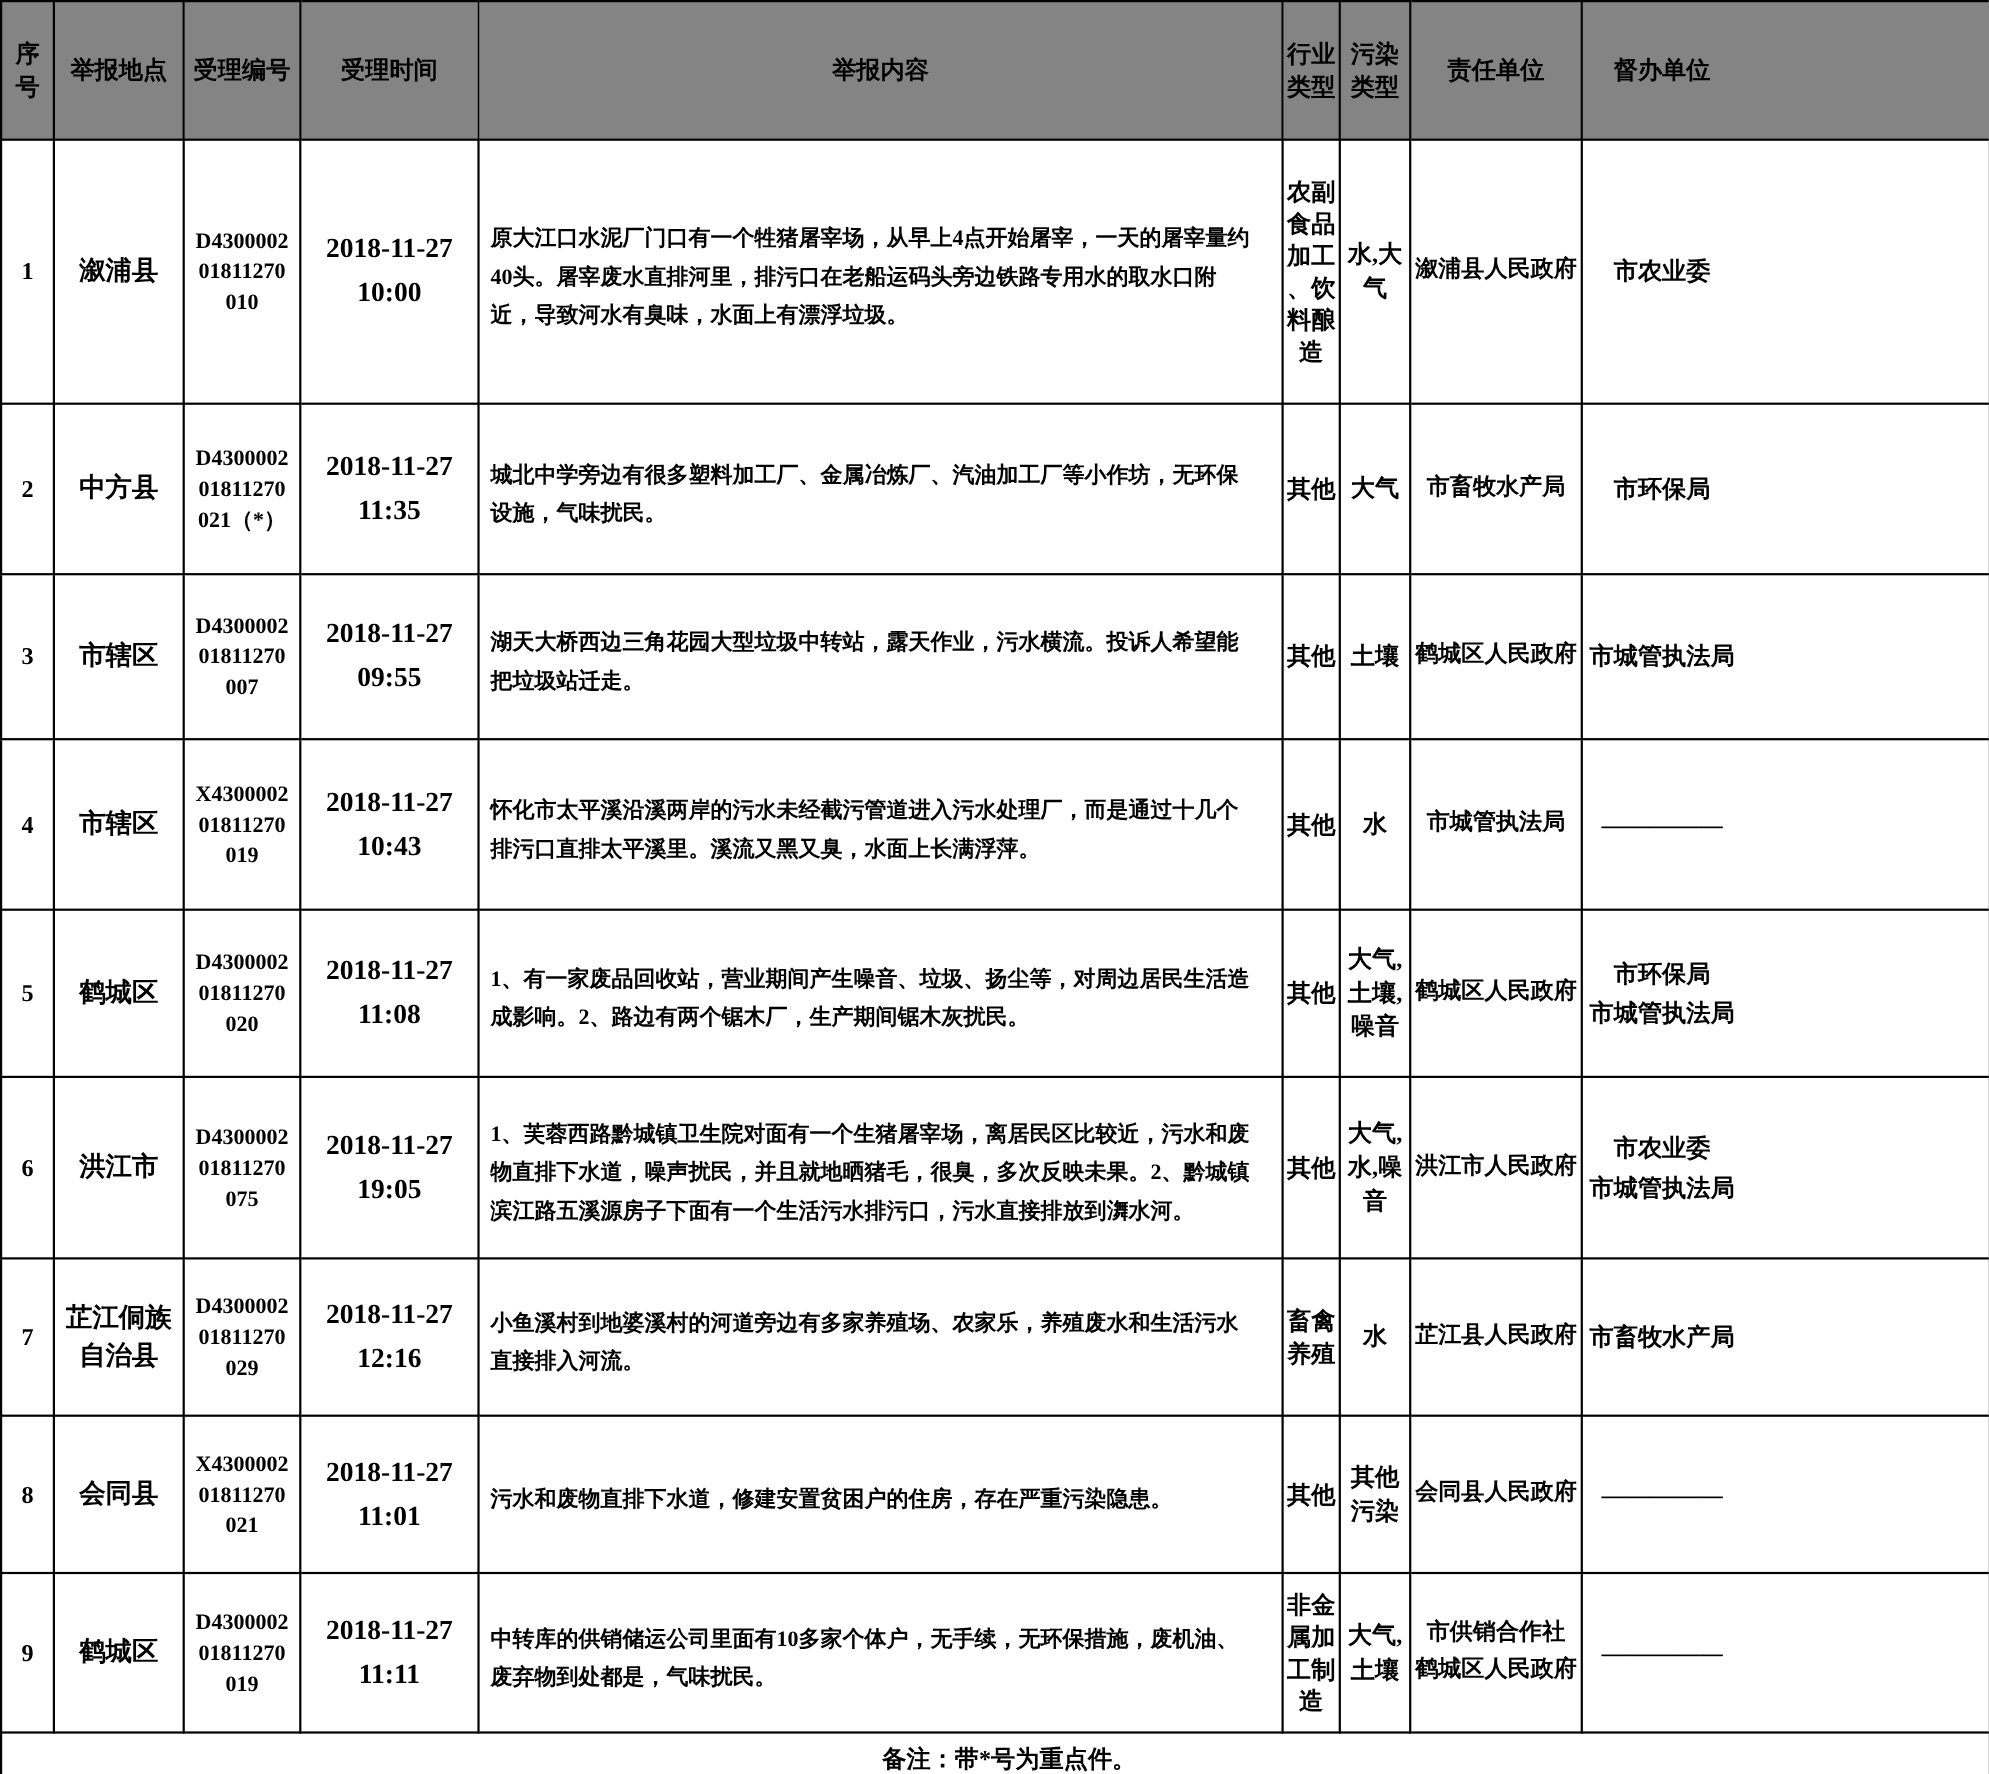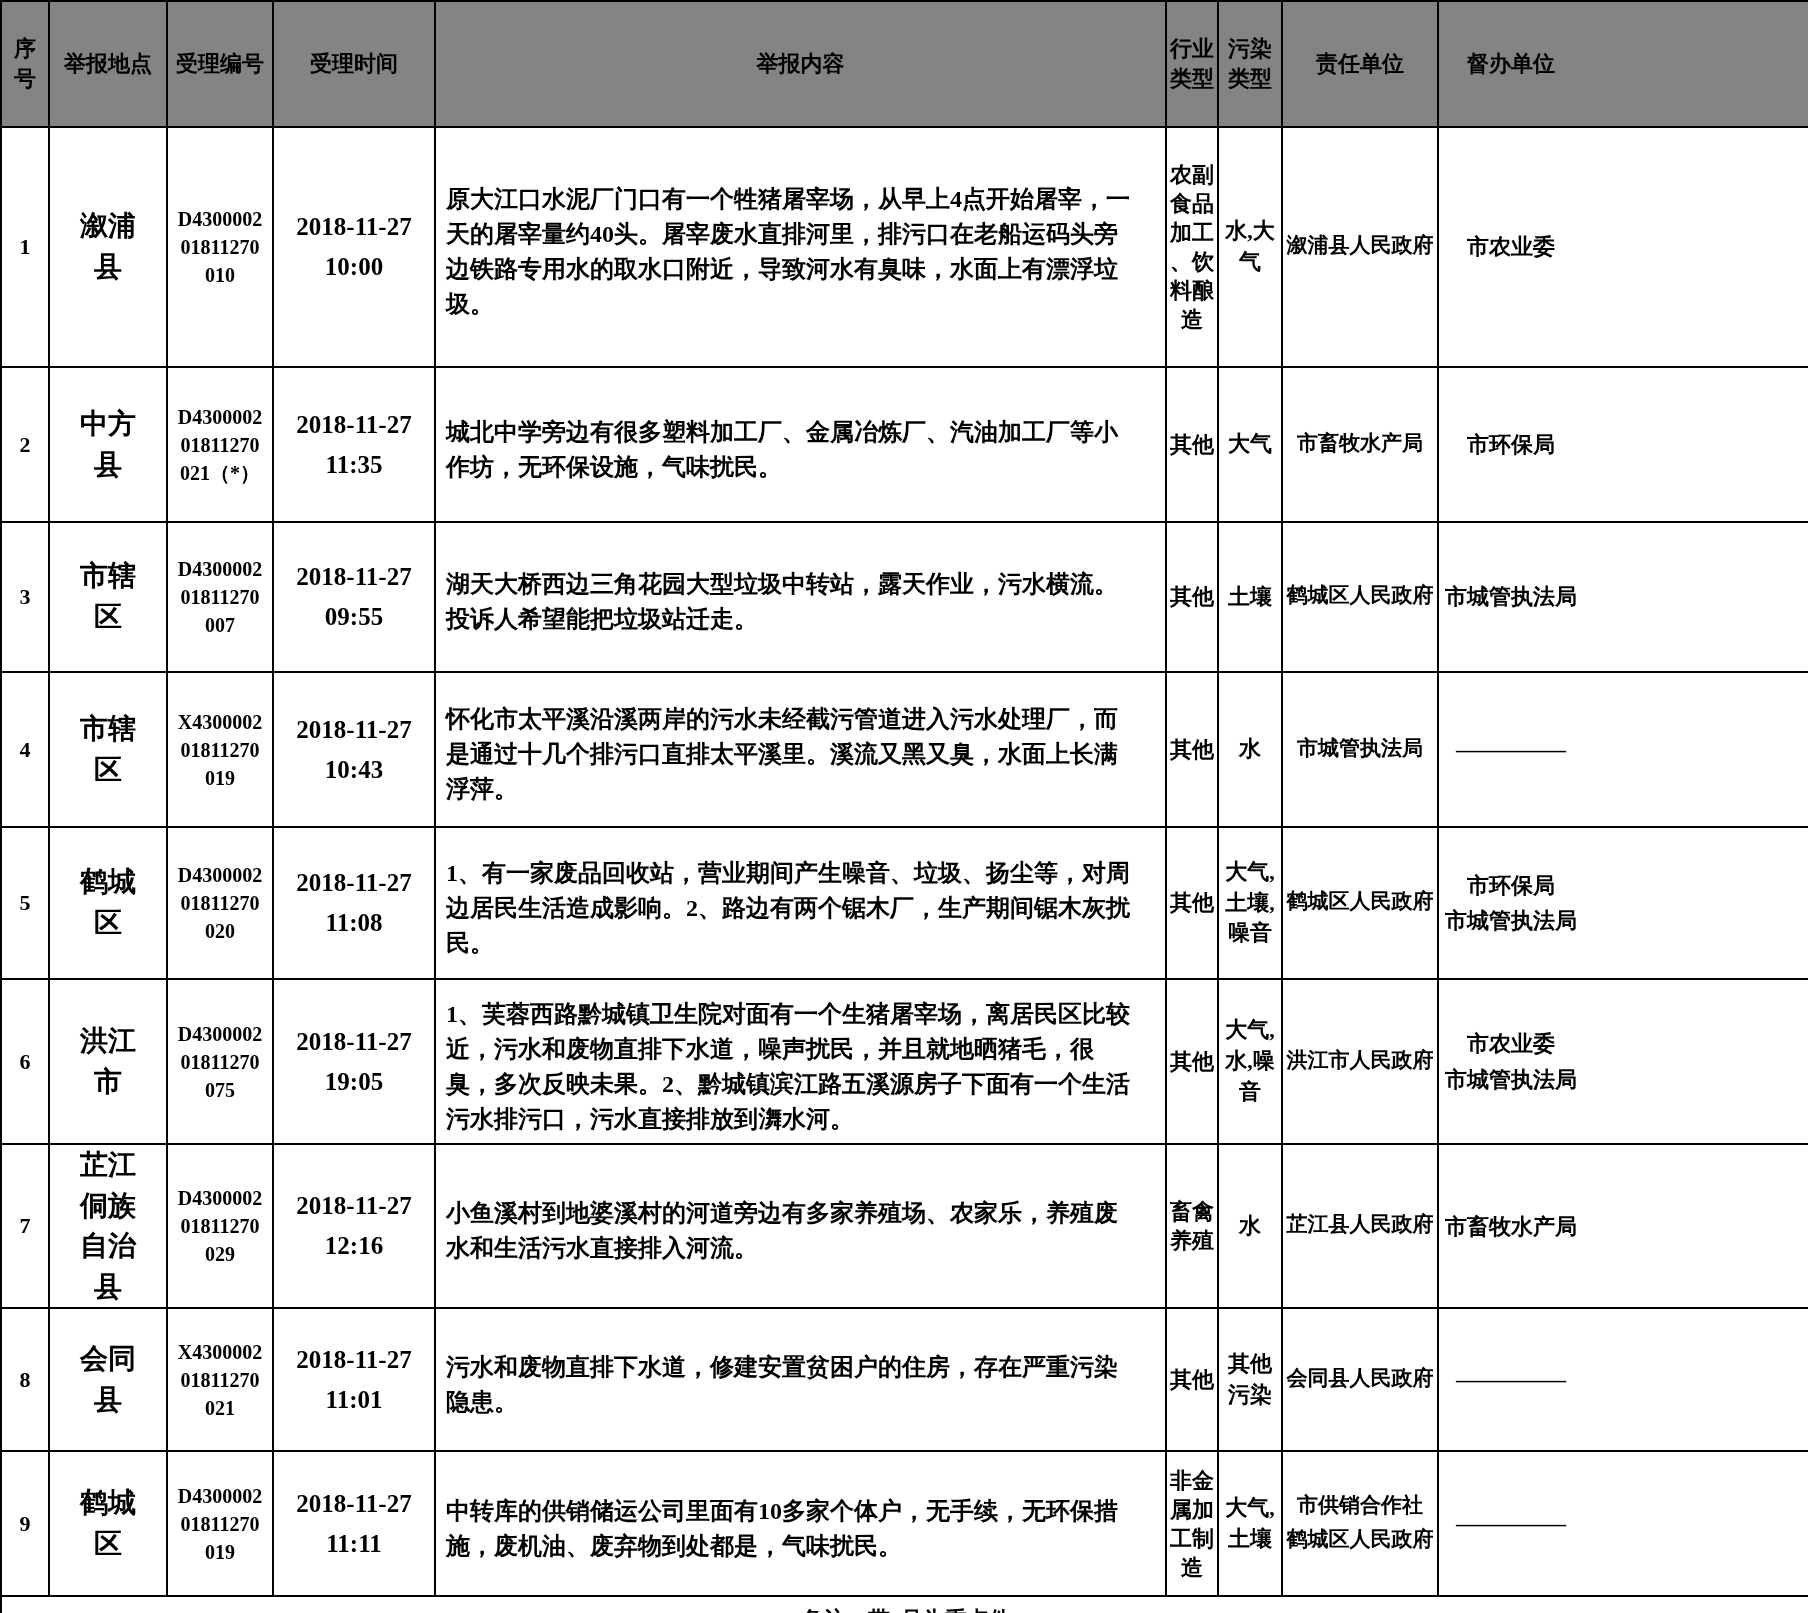--- a/index.html
+++ b/index.html
@@ -2,24 +2,24 @@
 <html style="--header-bg: #848484; --border: #000000; --bottom-bar: #c5c5c5;"><head>
 <meta charset="utf-8">
 <style>
   html,body{margin:0;padding:0;background:#fff;color:#000;}
   body{width:1808px;font-family:"Liberation Serif","DejaVu Serif",serif;font-weight:bold;}
   table{border-collapse:collapse;table-layout:fixed;width:1808px;}
   th,td{border:2px solid var(--border,#000);vertical-align:middle;text-align:center;
         padding:0 3px;box-sizing:border-box;overflow:hidden;}
   thead th{background:var(--header-bg,#848484);font-size:22px;line-height:1.35;}
   .c-no{font-size:22px;}
-  .c-loc{font-size:28px;padding:0 20px;line-height:1.45;}
+  .c-loc{font-size:24px;padding:0 8px;line-height:1.45;}
   .c-id{font-size:20px;padding:0 8px;word-break:break-all;line-break:anywhere;line-height:1.4;}
   .c-time{font-size:25px;white-space:pre-line;line-height:1.6;}
-  .c-content{font-size:24px;text-align:left;padding:16px 29px 6px 10px;line-height:35px;}
+  .c-content{font-size:20px;text-align:left;padding:16px 29px 6px 10px;line-height:35px;}
   .c-ind{font-size:22px;word-break:break-all;line-break:anywhere;line-height:1.32;}
   .c-pol{font-size:22px;word-break:break-all;line-break:anywhere;line-height:1.4;}
   .c-resp{font-size:21px;white-space:pre-line;line-height:1.6;font-family:Liberation Mono, monospace;}
   .c-sup{font-size:22px;white-space:pre-line;line-height:1.6;padding-right:228px;margin-top:15px;}
   .note-cell{font-size:22px;text-align:center;padding-left:28px;}
   .bottom-bar{width:1808px;height:8px;margin-top:6px;background:var(--bottom-bar,#c5c5c5);}
 </style>
 </head>
 <body>
 

